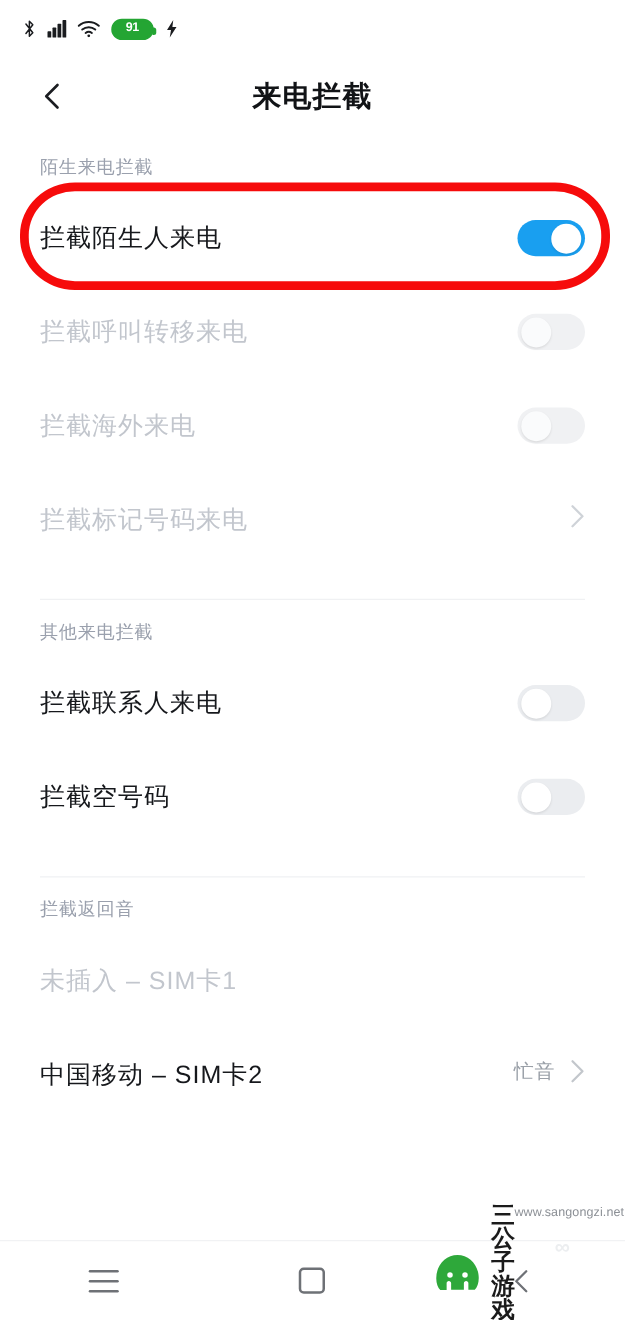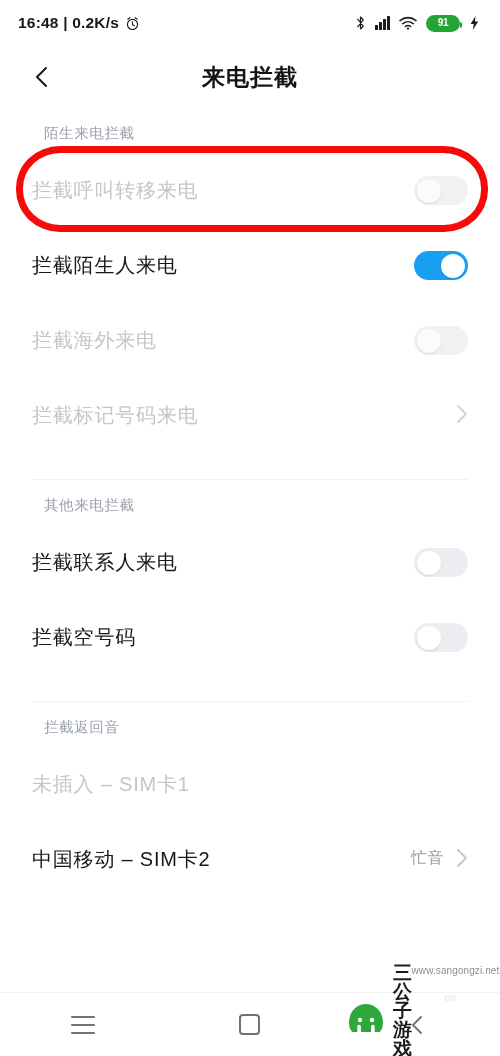--- a/index.html
+++ b/index.html
@@ -56,21 +56,21 @@
   .back-btn svg { display:block; }
   .page-title {
     position:absolute; left:0; right:0; top:50%; transform:translateY(-50%);
     text-align:center; font-size:23px; font-weight:700; color:#111316; letter-spacing:1px;
   }
 
   
   .content { position:absolute; top:108px; left:0; width:500px; }
 
   .section-label {
-    padding:16px 32px 10px 44px;
+    padding:16px 32px 10px 32px;
     font-size:14.5px; color:#9aa0ad; letter-spacing:.6px;
   }
   .row {
     position:relative;
     display:flex; align-items:center; justify-content:space-between;
     padding:0 32px; height:75px;
   }
   .row-label { font-size:20px; color:#16181c; letter-spacing:.8px; }
   .row.disabled .row-label { color:#c2c6cd; }
   .row-value { font-size:16px; color:#9aa0a8; letter-spacing:.5px; margin-right:12px; }
@@ -129,30 +129,20 @@
   .wm-ghost {
     position:absolute; right:44px; top:4px; font-size:17px; color:#eceef0; font-weight:700;
   }
 </style>
 </head>
 <body>
 
 <div id="phone">
 
   <div class="statusbar">
-    <div class="sb-left">
-      <span class="sb-clock">16:48 | 0.2K/s</span>
-      <span class="sb-alarm">
-        <svg viewBox="0 0 16 16" width="15" height="15">
-          <circle cx="8" cy="9" r="5.4" fill="none" stroke="#1a1c1f" stroke-width="1.2"></circle>
-          <path d="M8 6.2V9.2l2 1.2" fill="none" stroke="#1a1c1f" stroke-width="1.2" stroke-linecap="round"></path>
-          <path d="M3 3.4 5.2 1.8M13 3.4 10.8 1.8" stroke="#1a1c1f" stroke-width="1.2" stroke-linecap="round" fill="none"></path>
-        </svg>
-      </span>
-    </div>
     <div class="sb-right">
       <span class="icon-bt">
         <svg viewBox="0 0 12 17" width="11" height="16">
           <path d="M3 4.4 9 12l-3 3V2l3 3-6 7.6" fill="none" stroke="#1a1c1f" stroke-width="1.3" stroke-linejoin="round" stroke-linecap="round"></path>
         </svg>
       </span>
       <span class="icon-signal">
         <i></i>
           <i></i>
           <i></i>
@@ -185,30 +175,30 @@
         </svg>
       </span>
     </div>
     <div class="page-title">来电拦截</div>
   </div>
 
   <div class="content">
 
     <div class="section-label">陌生来电拦截</div>
 
+    <div class="row">
+      <span class="row-label">拦截陌生人来电</span>
+      <span class="toggle on">
+          <span class="knob"></span>
+        </span>
+    </div>
+
     <div class="row disabled">
       <span class="row-label">拦截呼叫转移来电</span>
       <span class="toggle faded">
-          <span class="knob"></span>
-        </span>
-    </div>
-
-    <div class="row">
-      <span class="row-label">拦截陌生人来电</span>
-      <span class="toggle on">
           <span class="knob"></span>
         </span>
     </div>
 
     <div class="row disabled">
       <span class="row-label">拦截海外来电</span>
       <span class="toggle faded">
           <span class="knob"></span>
         </span>
     </div>

